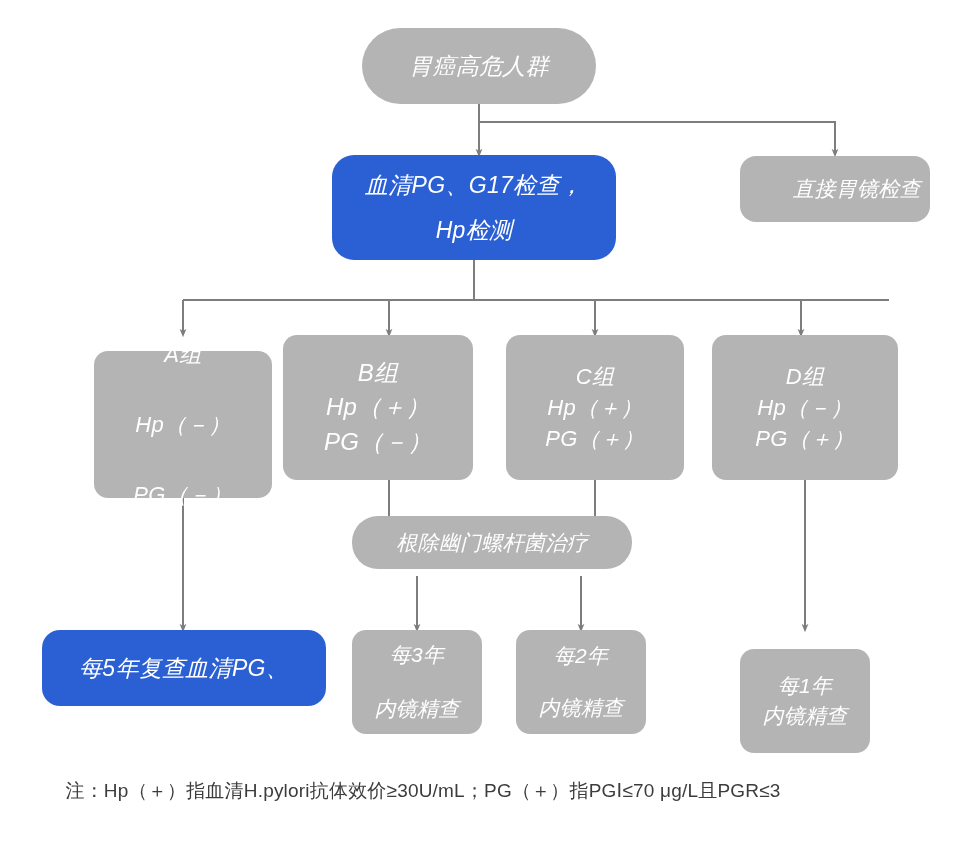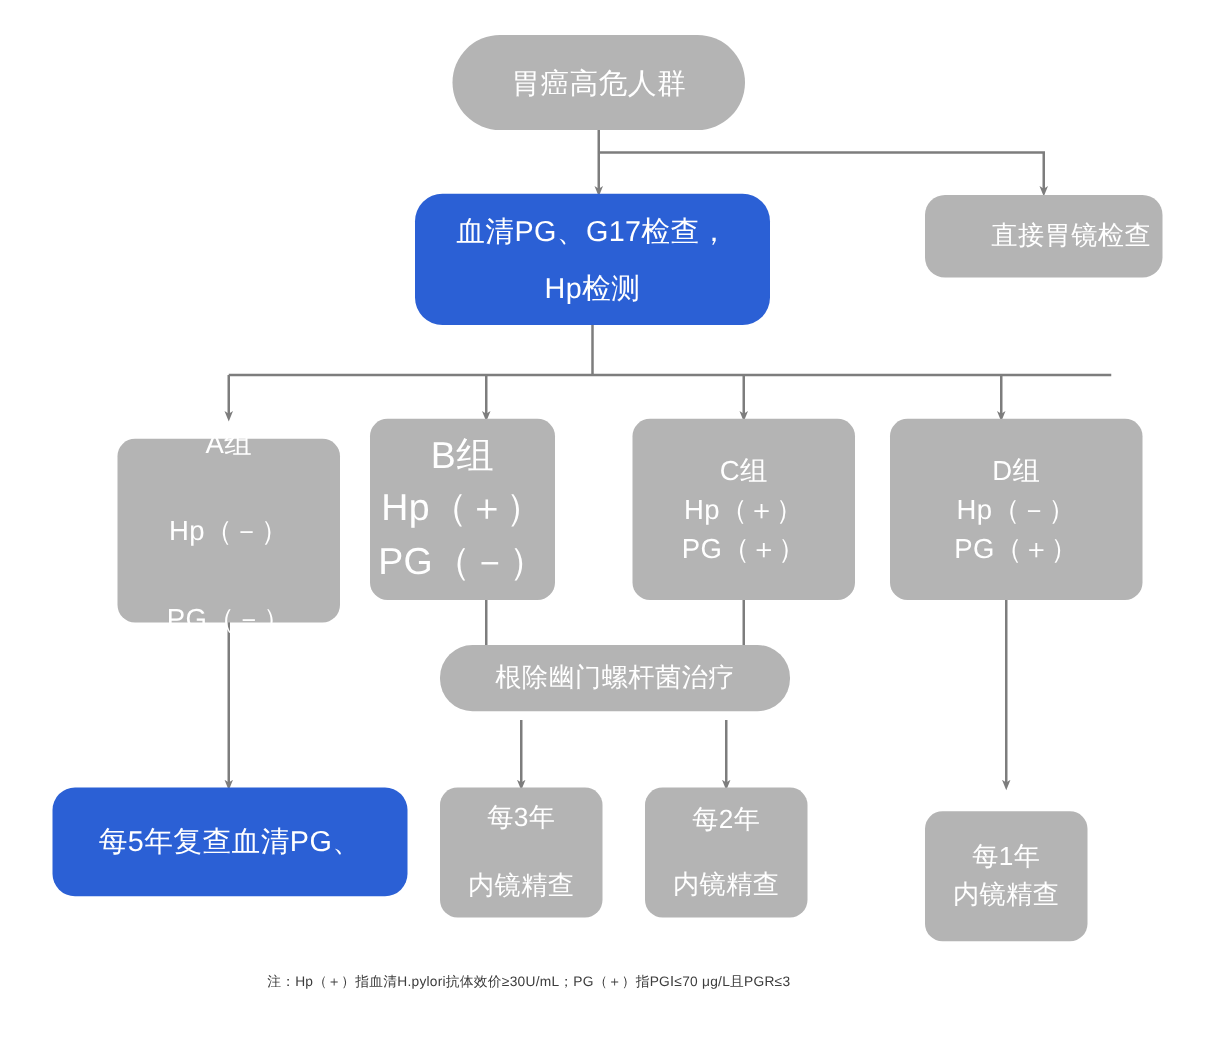--- a/index.html
+++ b/index.html
@@ -23,58 +23,59 @@
     box-sizing: border-box;
     display: flex;
     flex-direction: column;
     align-items: center;
     justify-content: center;
     text-align: center;
     color: #ffffff;
     border-radius: 14px;
     line-height: 1.42;
     letter-spacing: 0.3px;
+    font-style: italic;
   }
   .node.gray  { background: #b4b4b4; }
   .node.blue  { background: #2b60d5; }
   .node .line { display: block; white-space: nowrap; }
 
   
   #node-high-risk      { left: 362px; top: 28px;  width: 234px; height: 76px;  border-radius: 38px; font-size: 23px; }
   #node-serum-test     { left: 332px; top: 155px; width: 284px; height: 105px; border-radius: 22px; font-size: 23px; gap: 12px; }
   #node-direct-endo    { left: 740px; top: 156px; width: 190px; height: 66px;  border-radius: 16px; font-size: 21px; padding-left: 44px; }
 
   #node-group-a        { left: 94px;  top: 351px; width: 178px; height: 147px; font-size: 22px; gap: 39px; }
-  #node-group-b        { left: 296px; top: 335px; width: 148px; height: 145px; font-size: 30px; }
+  #node-group-b        { left: 283px; top: 335px; width: 190px; height: 145px; font-size: 24px; }
   #node-group-c        { left: 506px; top: 335px; width: 178px; height: 145px; font-size: 22px; }
-  #node-group-d        { left: 712px; top: 335px; width: 202px; height: 145px; font-size: 22px; }
+  #node-group-d        { left: 712px; top: 335px; width: 186px; height: 145px; font-size: 22px; }
 
   #node-eradication    { left: 352px; top: 516px; width: 280px; height: 53px;  border-radius: 26px; font-size: 21px; }
 
-  #node-followup-5y    { left: 42px;  top: 630px; width: 284px; height: 87px; border-radius: 18px; font-size: 23px; }
+  #node-followup-5y    { left: 42px;  top: 630px; width: 284px; height: 76px; border-radius: 18px; font-size: 23px; }
   #node-endo-3y        { left: 352px; top: 630px; width: 130px; height: 104px; font-size: 21px; gap: 24px; }
   #node-endo-2y        { left: 516px; top: 630px; width: 130px; height: 104px; font-size: 21px; gap: 22px; }
   #node-endo-1y        { left: 740px; top: 630px; width: 130px; height: 104px; font-size: 21px; margin-top: 19px; }
 
   
   #connectors {
     position: absolute;
     left: 0; top: 0;
     width: 964px; height: 850px;
     pointer-events: none;
   }
 
   
   #footnote {
     position: absolute;
     left: 0;
     top: 778px;
     width: 846px;
     text-align: center;
-    font-size: 11px;
+    font-size: 19px;
     color: #3c3c3c;
     letter-spacing: 0.2px;
     white-space: nowrap;
   }
 </style>
 </head>
 <body>
 
 <div id="canvas">
 

